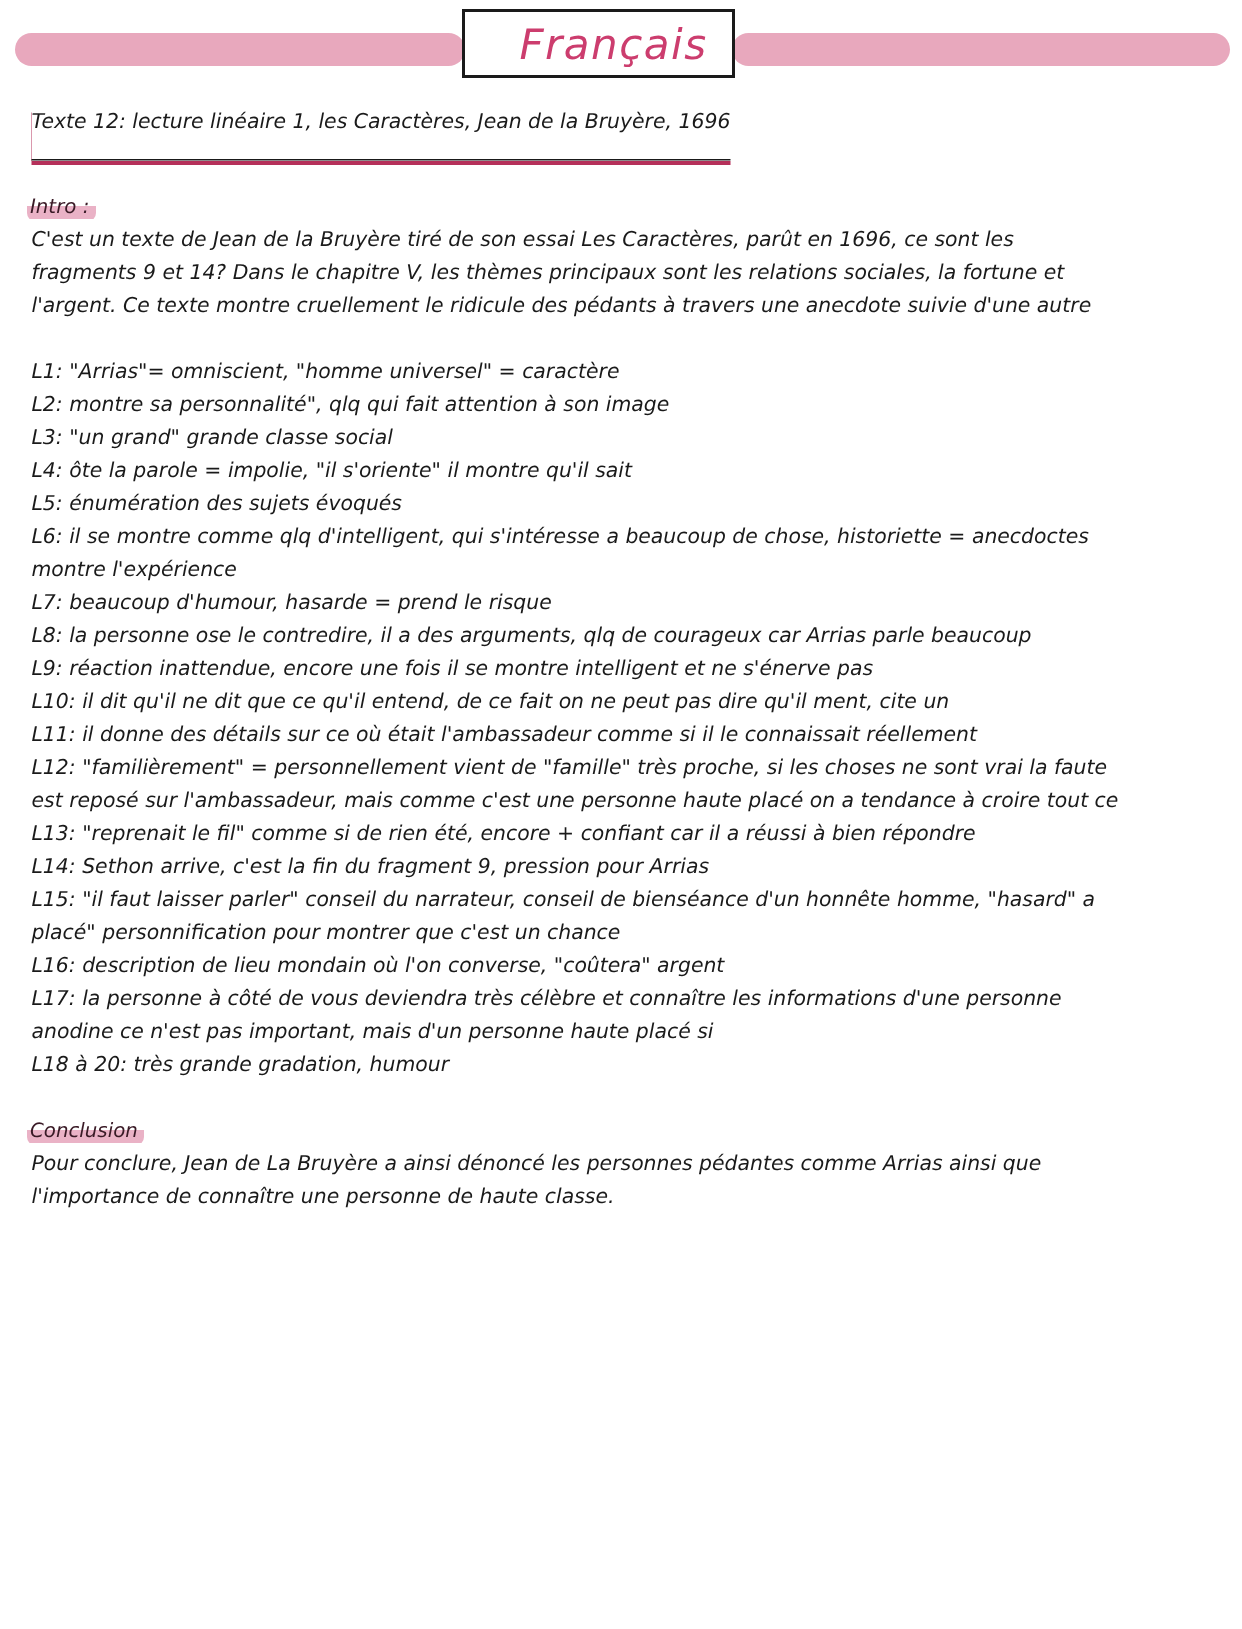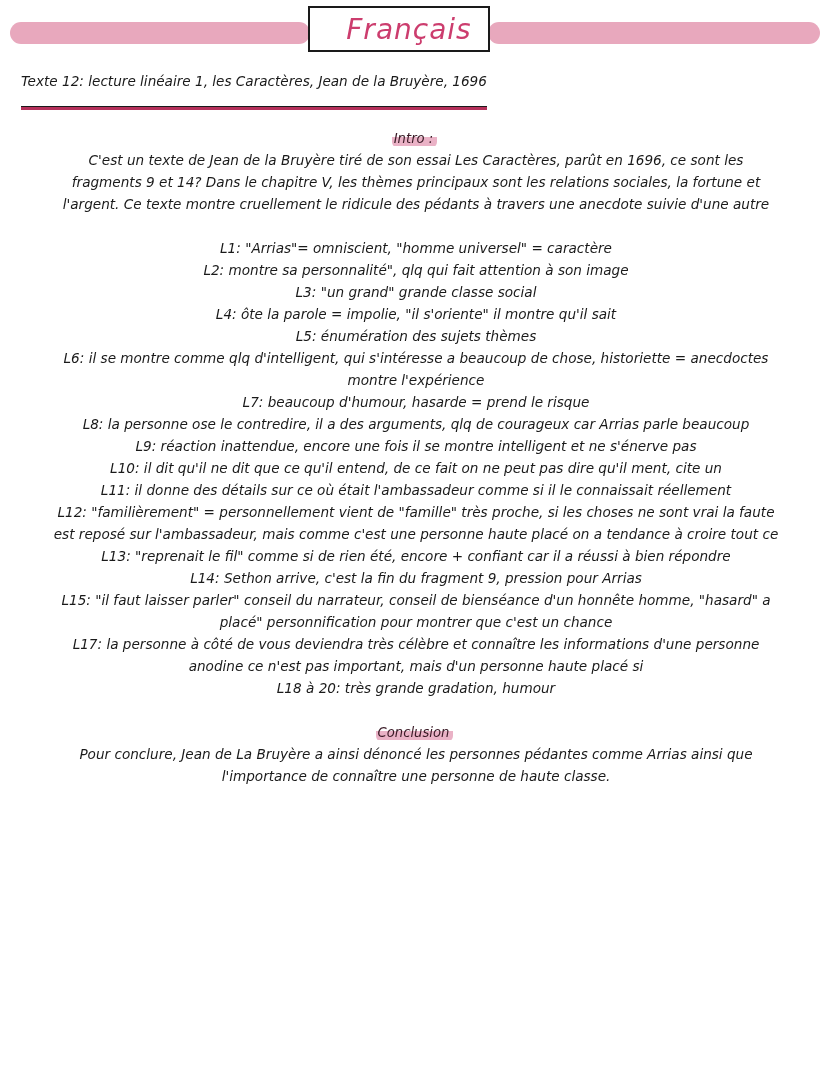--- a/index.html
+++ b/index.html
@@ -66,21 +66,21 @@
     .section-label {
       display: inline-block;
       font-size: 13.2px;
       line-height: 18px;
       padding: 0 4px 0 2px;
       margin-left: -3px;
       color: #3a1a26;
       background: linear-gradient(to bottom, transparent 40%, #eab2c6 40%, #eab2c6 90%, transparent 90%);
       border-radius: 6px;
     }
-    .section { margin-bottom: 22px; text-align: center; }
+    .section { margin-bottom: 22px; }
     .para { margin: 0; }
     .line { margin: 0; }
   </style>
 </head>
 <body>
 
 <div class="header">
   <div class="band left"></div>
   <div class="band right"></div>
   <div class="title-box">
@@ -99,34 +99,35 @@
       <div class="line">l'argent. Ce texte montre cruellement le ridicule des pédants à travers une anecdote suivie d'une autre</div>
     </div>
   </div>
 
   <div class="section">
     <div class="para">
       <div class="line">L1: "Arrias"= omniscient, "homme universel" = caractère</div>
       <div class="line">L2: montre sa personnalité", qlq qui fait attention à son image</div>
       <div class="line">L3: "un grand" grande classe social</div>
       <div class="line">L4: ôte la parole = impolie, "il s'oriente" il montre qu'il sait</div>
-      <div class="line">L5: énumération des sujets thèmes</div>
+      <div class="line">L5: énumération des sujets évoqués</div>
       <div class="line">L6: il se montre comme qlq d'intelligent, qui s'intéresse a beaucoup de chose, historiette = anecdoctes</div>
       <div class="line">montre l'expérience</div>
       <div class="line">L7: beaucoup d'humour, hasarde = prend le risque</div>
       <div class="line">L8: la personne ose le contredire, il a des arguments, qlq de courageux car Arrias parle beaucoup</div>
       <div class="line">L9: réaction inattendue, encore une fois il se montre intelligent et ne s'énerve pas</div>
       <div class="line">L10: il dit qu'il ne dit que ce qu'il entend, de ce fait on ne peut pas dire qu'il ment, cite un</div>
       <div class="line">L11: il donne des détails sur ce où était l'ambassadeur comme si il le connaissait réellement</div>
       <div class="line">L12: "familièrement" = personnellement vient de "famille" très proche, si les choses ne sont vrai la faute</div>
       <div class="line">est reposé sur l'ambassadeur, mais comme c'est une personne haute placé on a tendance à croire tout ce</div>
       <div class="line">L13: "reprenait le fil" comme si de rien été, encore + confiant car il a réussi à bien répondre</div>
       <div class="line">L14: Sethon arrive, c'est la fin du fragment 9, pression pour Arrias</div>
       <div class="line">L15: "il faut laisser parler" conseil du narrateur, conseil de bienséance d'un honnête homme, "hasard" a</div>
       <div class="line">placé" personnification pour montrer que c'est un chance</div>
+      <div class="line">L16: description de lieu mondain où l'on converse, "coûtera" argent</div>
       <div class="line">L17: la personne à côté de vous deviendra très célèbre et connaître les informations d'une personne</div>
       <div class="line">anodine ce n'est pas important, mais d'un personne haute placé si</div>
       <div class="line">L18 à 20: très grande gradation, humour</div>
     </div>
   </div>
 
   <div class="section">
     <div><span class="section-label">Conclusion</span></div>
     <div class="para">
       <div class="line">Pour conclure, Jean de La Bruyère a ainsi dénoncé les personnes pédantes comme Arrias ainsi que</div>

